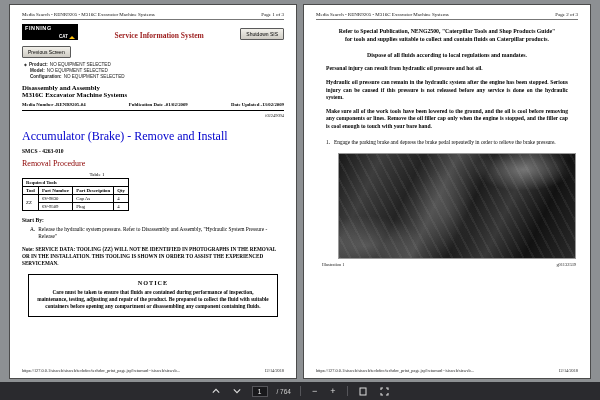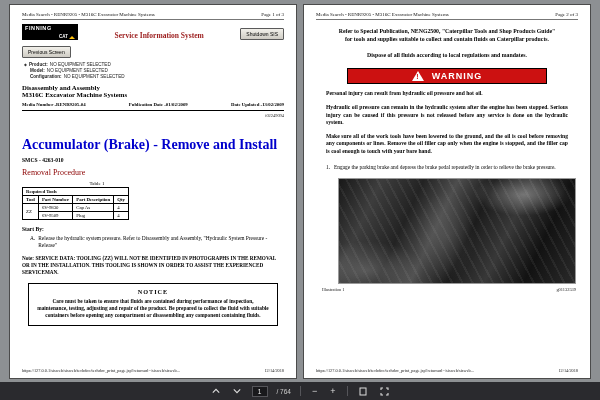--- a/index.html
+++ b/index.html
@@ -32,21 +32,21 @@
   .equip-row .diamond { font-size:3.8px; color:#333; }
   .equip-row.no-bullet { padding-left:8px; }
   .eq-label { font-weight:bold; }
 
   .doc-title { font-weight:bold; font-size:6.8px; margin-top:5px; }
   .doc-title2 { font-weight:bold; font-size:6.8px; }
   .meta-row { display:flex; justify-content:space-between; font-weight:bold; font-size:4.8px; margin-top:4px;
               border-bottom:1px solid #000; padding-bottom:3px; }
   .doc-id { text-align:right; font-size:4.4px; margin-top:2px; color:#222; }
 
-  .section-title { color:#0000cc; font-weight:bold; font-size:14px; margin-top:19px; }
+  .section-title { color:#0000cc; font-weight:normal; font-size:12px; margin-top:11px; }
   .smcs { font-weight:bold; font-size:5.6px; margin-top:4px; }
   .proc-title { color:#8b0000; font-weight:normal; font-size:8px; margin-top:5px; }
 
   .tbl-caption { width:150px; text-align:center; font-size:5px; margin-top:4px; }
   table.tools { border-collapse:collapse; margin-top:1px; font-size:4.8px; }
   table.tools th, table.tools td { border:1px solid #000; padding:1px 3px; text-align:left; }
   table.tools .group { font-weight:bold; }
   table.tools th { font-weight:bold; }
 
   .startby { font-weight:bold; font-size:5.6px; margin-top:6px; }
@@ -197,26 +197,20 @@
 
   <section class="page page2">
     <div class="pg-header">
       <span>Media Search - RENR9205 - M316C Excavator Machine Systems</span>
       <span>Page 2 of 3</span>
     </div>
 
     <p class="p2-para">Refer to Special Publication, NENG2500, "Caterpillar Tools and Shop Products Guide" for tools and supplies suitable to collect and contain fluids on Caterpillar products.</p>
     <p class="p2-para">Dispose of all fluids according to local regulations and mandates.</p>
 
-    <div class="warning-banner">
-      <span class="warn-tri">
-        <span>!</span>
-      </span>
-      <span class="warning-label">WARNING</span>
-    </div>
 
     <p class="warn-para">Personal injury can result from hydraulic oil pressure and hot oil.</p>
     <p class="warn-para">Hydraulic oil pressure can remain in the hydraulic system after the engine has been stopped. Serious injury can be caused if this pressure is not released before any service is done on the hydraulic system.</p>
     <p class="warn-para">Make sure all of the work tools have been lowered to the ground, and the oil is cool before removing any components or lines. Remove the oil filler cap only when the engine is stopped, and the filler cap is cool enough to touch with your bare hand.</p>
 
     <div class="step">
       <span>1.</span>
       <span>Engage the parking brake and depress the brake pedal repeatedly in order to relieve the brake pressure.</span>
     </div>
 

